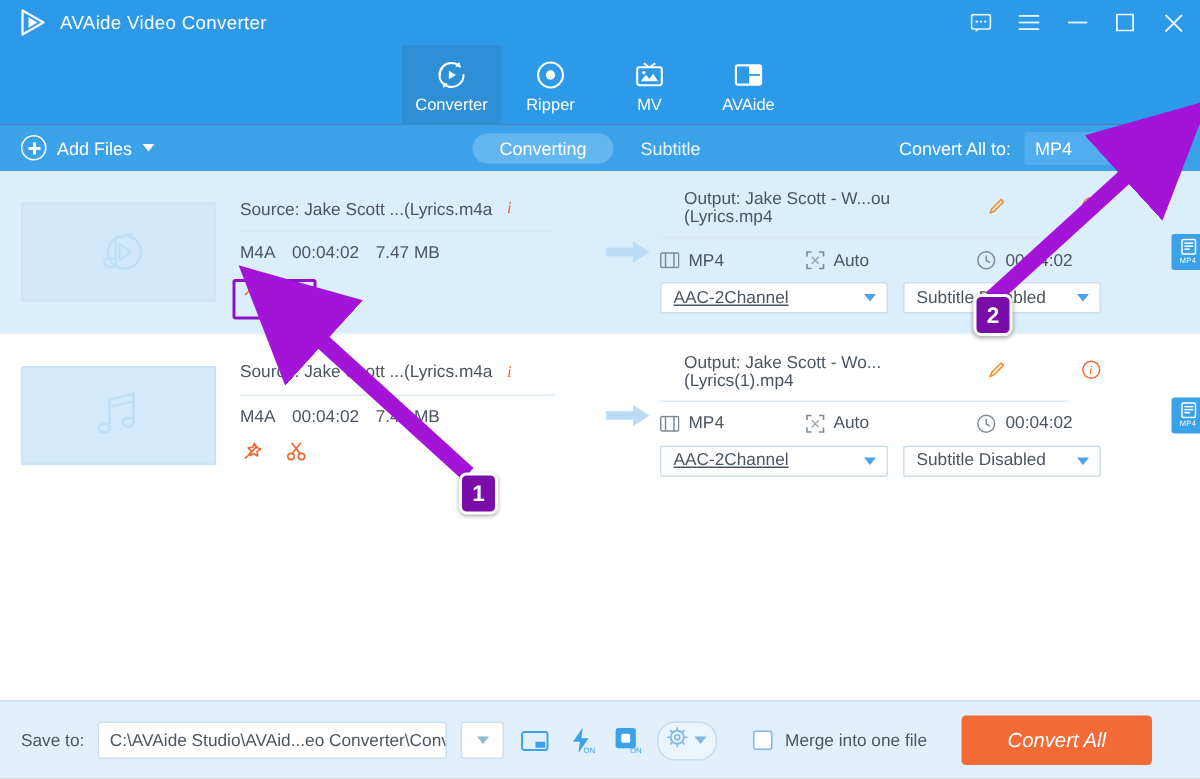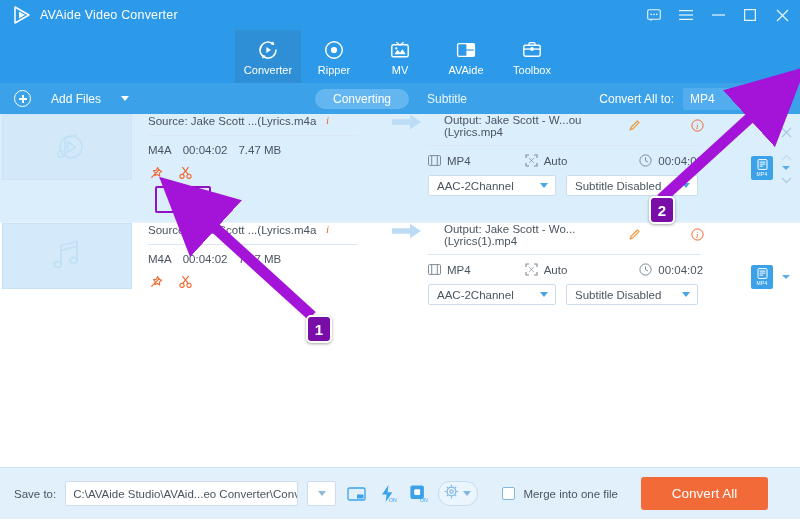--- a/index.html
+++ b/index.html
@@ -60,21 +60,21 @@
 
   
   .toolbar {
     height: 31px;
     background: #3ba2ea;
     display: flex; align-items: center;
     padding: 0 12px 0 14px;
     flex: 0 0 31px;
     position: relative;
   }
-  .addfiles { display: flex; align-items: center; gap: 20px; cursor: pointer; color: #fff; }
+  .addfiles { display: flex; align-items: center; gap: 7px; cursor: pointer; color: #fff; }
   .addfiles .plus {
     width: 17px; height: 17px; border: 1.4px solid #fff; border-radius: 50%;
     position: relative;
   }
   .addfiles .plus::before, .addfiles .plus::after {
     content: ""; position: absolute; background: #fff;
   }
   .addfiles .plus::before { left: 3.5px; right: 3.5px; top: 7.3px; height: 1.4px; }
   .addfiles .plus::after { top: 3.5px; bottom: 3.5px; left: 7.3px; width: 1.4px; }
   .addfiles .lbl { font-size: 12px; }
@@ -103,22 +103,22 @@
     background: #52adee; border-radius: 2px;
     display: flex; align-items: center; padding: 0 7px;
     color: #fff; font-size: 12px; cursor: pointer; position: relative;
   }
   .ct-select .caret-dn { position: absolute; right: 7px; }
 
   
   .filelist { flex: 1 1 auto; background: #ffffff; overflow: hidden; position: relative; }
   .file-row {
     height: 108px;
-    display: flex; align-items: flex-start;
-    padding: 0 10px 0 2px;
+    display: flex; align-items: center;
+    padding: 0 10px 0 14px;
     position: relative;
   }
   .file-row.selected { background: #dbeefc; }
   .file-row + .file-row { border-top: 1px solid #e9f3fb; }
 
   .thumb {
     width: 130px; height: 66px; flex: 0 0 130px;
     background: #d4eafa; border: 1px solid #c5e2f7;
     display: flex; align-items: center; justify-content: center;
   }
@@ -146,21 +146,21 @@
   .out-title .spacer { flex: 0 0 34px; }
   .out-hr { height: 1px; background: #dbe7f1; margin: 7px 0 8px 0; width: 272px; }
   .out-meta { display: flex; align-items: center; font-size: 11.5px; color: #4a5560; gap: 6px; }
   .out-meta .mi { display: flex; align-items: center; gap: 6px; }
   .out-selects { display: flex; gap: 10px; margin-top: 8px; }
   .osel {
     height: 21px; background: #ffffff; border: 1px solid #cddded; border-radius: 2px;
     display: flex; align-items: center; padding: 0 8px;
     font-size: 11.5px; color: #4a5560; position: relative; cursor: pointer;
   }
-  .osel.w1 { width: 128px; }
+  .osel.w1 { width: 152px; text-decoration: underline; }
   .osel.w2 { width: 132px; }
   .osel .caret-blue {
     position: absolute; right: 7px;
     width: 0; height: 0;
     border-left: 4.5px solid transparent; border-right: 4.5px solid transparent;
     border-top: 5px solid #4aa3e5;
   }
 
   .row-right {
     flex: 0 0 86px; display: flex; align-items: center; justify-content: flex-end;
@@ -211,21 +211,21 @@
   .merge {
     margin-left: auto; display: flex; align-items: center; gap: 8px; cursor: pointer;
   }
   .chk {
     width: 13px; height: 13px; border: 1px solid #7fb8e0; border-radius: 2px; background: #fff;
   }
   .merge-lbl { font-size: 11.5px; color: #4a5560; }
   .convert-all {
     width: 127px; height: 33px; background: #f26a38; border-radius: 3px;
     display: flex; align-items: center; justify-content: center;
-    color: #fff; font-size: 13.5px; cursor: pointer; margin-left: 14px;
+    color: #fff; font-size: 13.5px; cursor: pointer; margin-left: 14px; font-style: italic;
   }
 
   
   .anno-svg { position: absolute; left: 0; top: 0; width: 800px; height: 519px; pointer-events: none; z-index: 30; }
   .badge {
     position: absolute; z-index: 31;
     width: 26px; height: 28px; background: #7a0ca8; border: 2.5px solid #ffffff;
     border-radius: 5px; box-shadow: 0 1px 3px rgba(0,0,0,.35);
     display: flex; align-items: center; justify-content: center;
     color: #fff; font-size: 15px; font-weight: bold;
@@ -324,31 +324,20 @@
     </div>
     <div class="nav-tab">
       <span class="nav-ico">
         <svg width="22" height="22" viewBox="0 0 22 22">
           <rect x="2.6" y="4.6" width="16.8" height="12.8" rx="1.4" fill="none" stroke="#fff" stroke-width="1.4"></rect>
           <rect x="11.4" y="4.6" width="8" height="5.8" fill="#fff"></rect>
           <rect x="11.4" y="11.6" width="8" height="5.8" fill="#fff"></rect>
         </svg>
       </span>
       <span class="nav-lbl">AVAide</span>
-    </div>
-    <div class="nav-tab">
-      <span class="nav-ico">
-        <svg width="22" height="22" viewBox="0 0 22 22">
-          <path d="M8 6.2 V4.8 a1.2 1.2 0 0 1 1.2 -1.2 h3.6 a1.2 1.2 0 0 1 1.2 1.2 V6.2" fill="none" stroke="#fff" stroke-width="1.3"></path>
-          <rect x="2.8" y="6.2" width="16.4" height="11" rx="1.6" fill="none" stroke="#fff" stroke-width="1.4"></rect>
-          <rect x="2.8" y="9.4" width="16.4" height="1.3" fill="#fff"></rect>
-          <circle cx="11" cy="10" r="1.9" fill="#fff"></circle>
-        </svg>
-      </span>
-      <span class="nav-lbl">Toolbox</span>
     </div>
   </div>
 
   <div class="toolbar">
     <div class="addfiles">
       <span class="plus"></span>
       <span class="lbl">Add Files</span>
       <span class="caret-dn"></span>
     </div>
 

